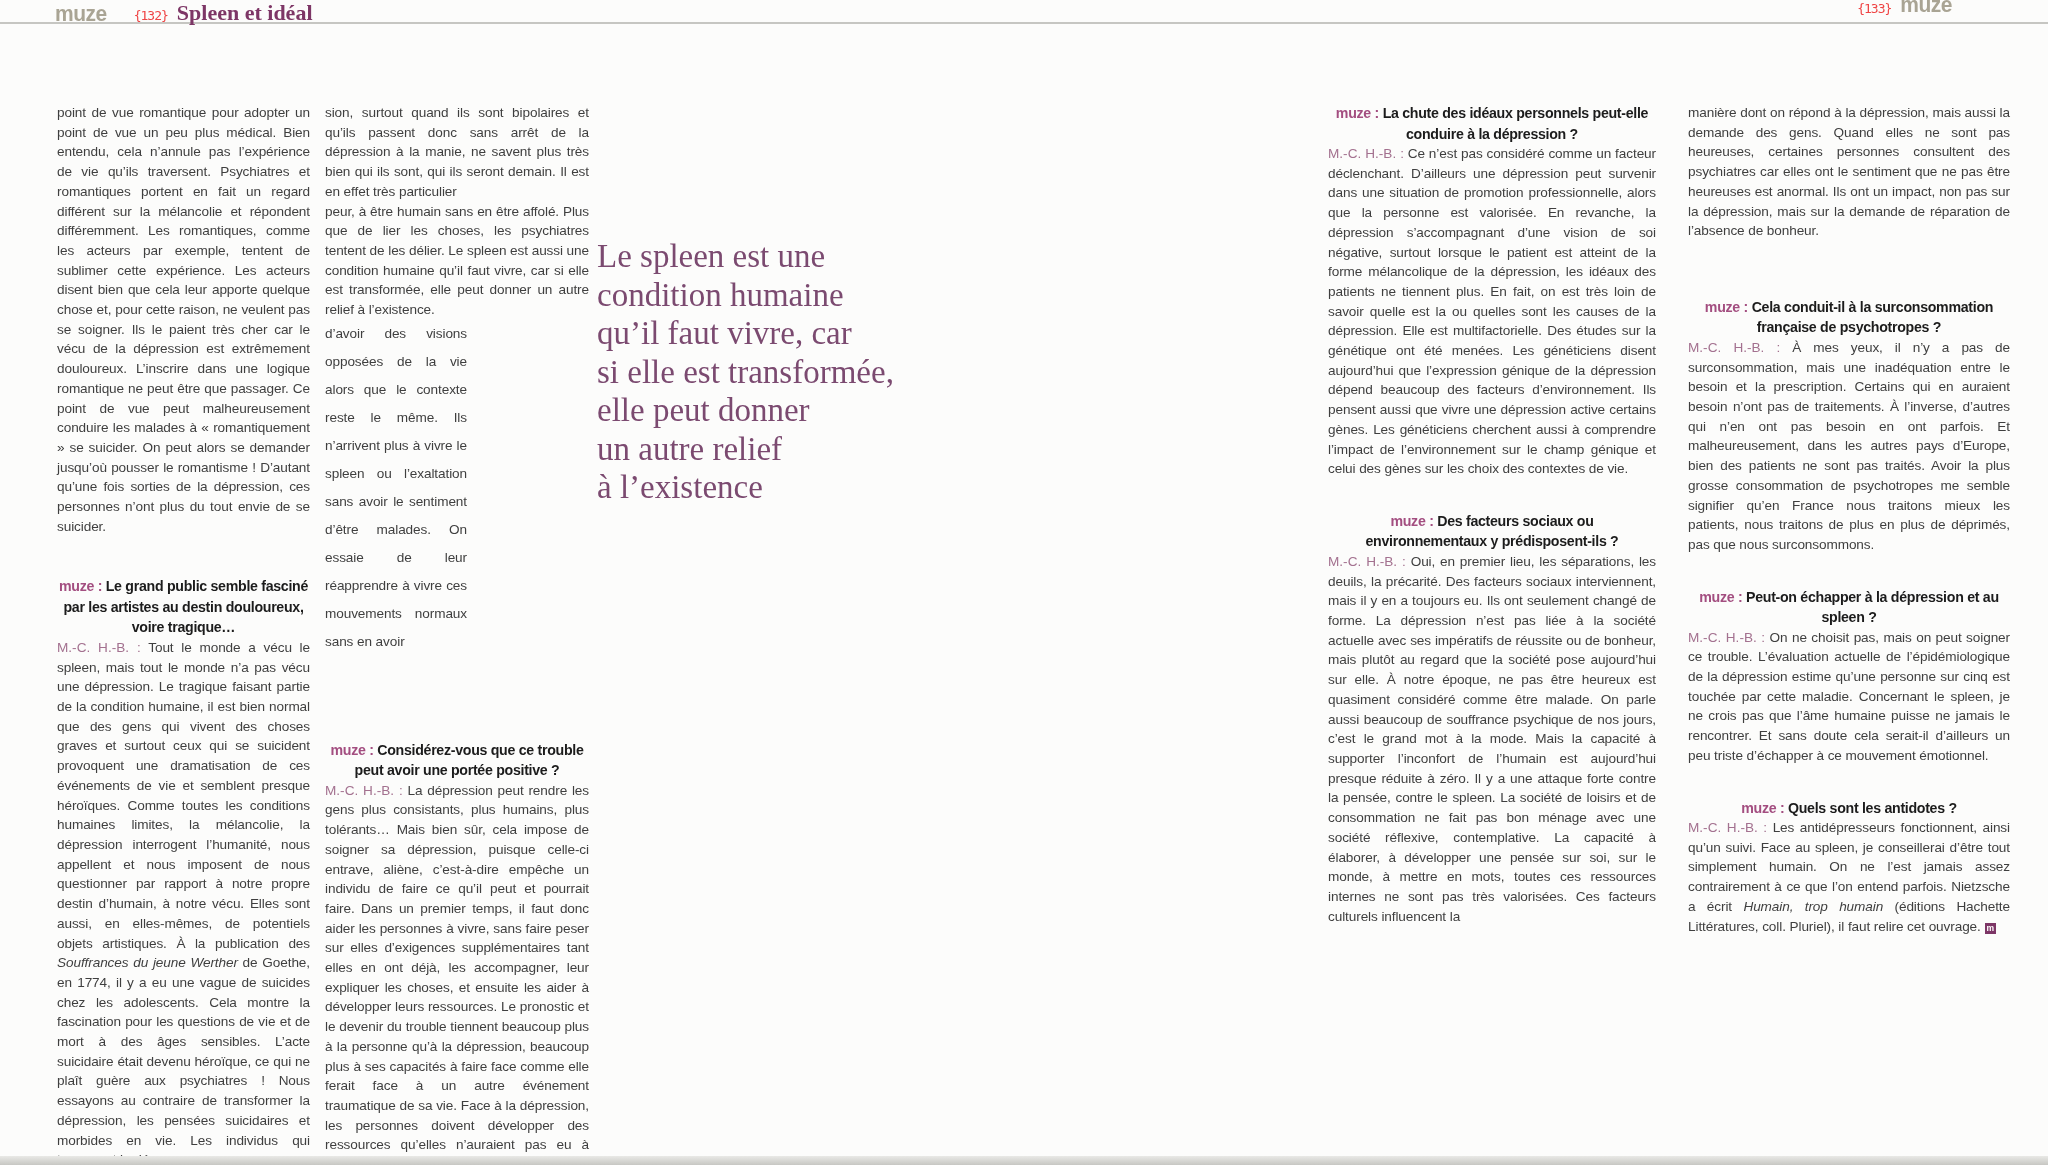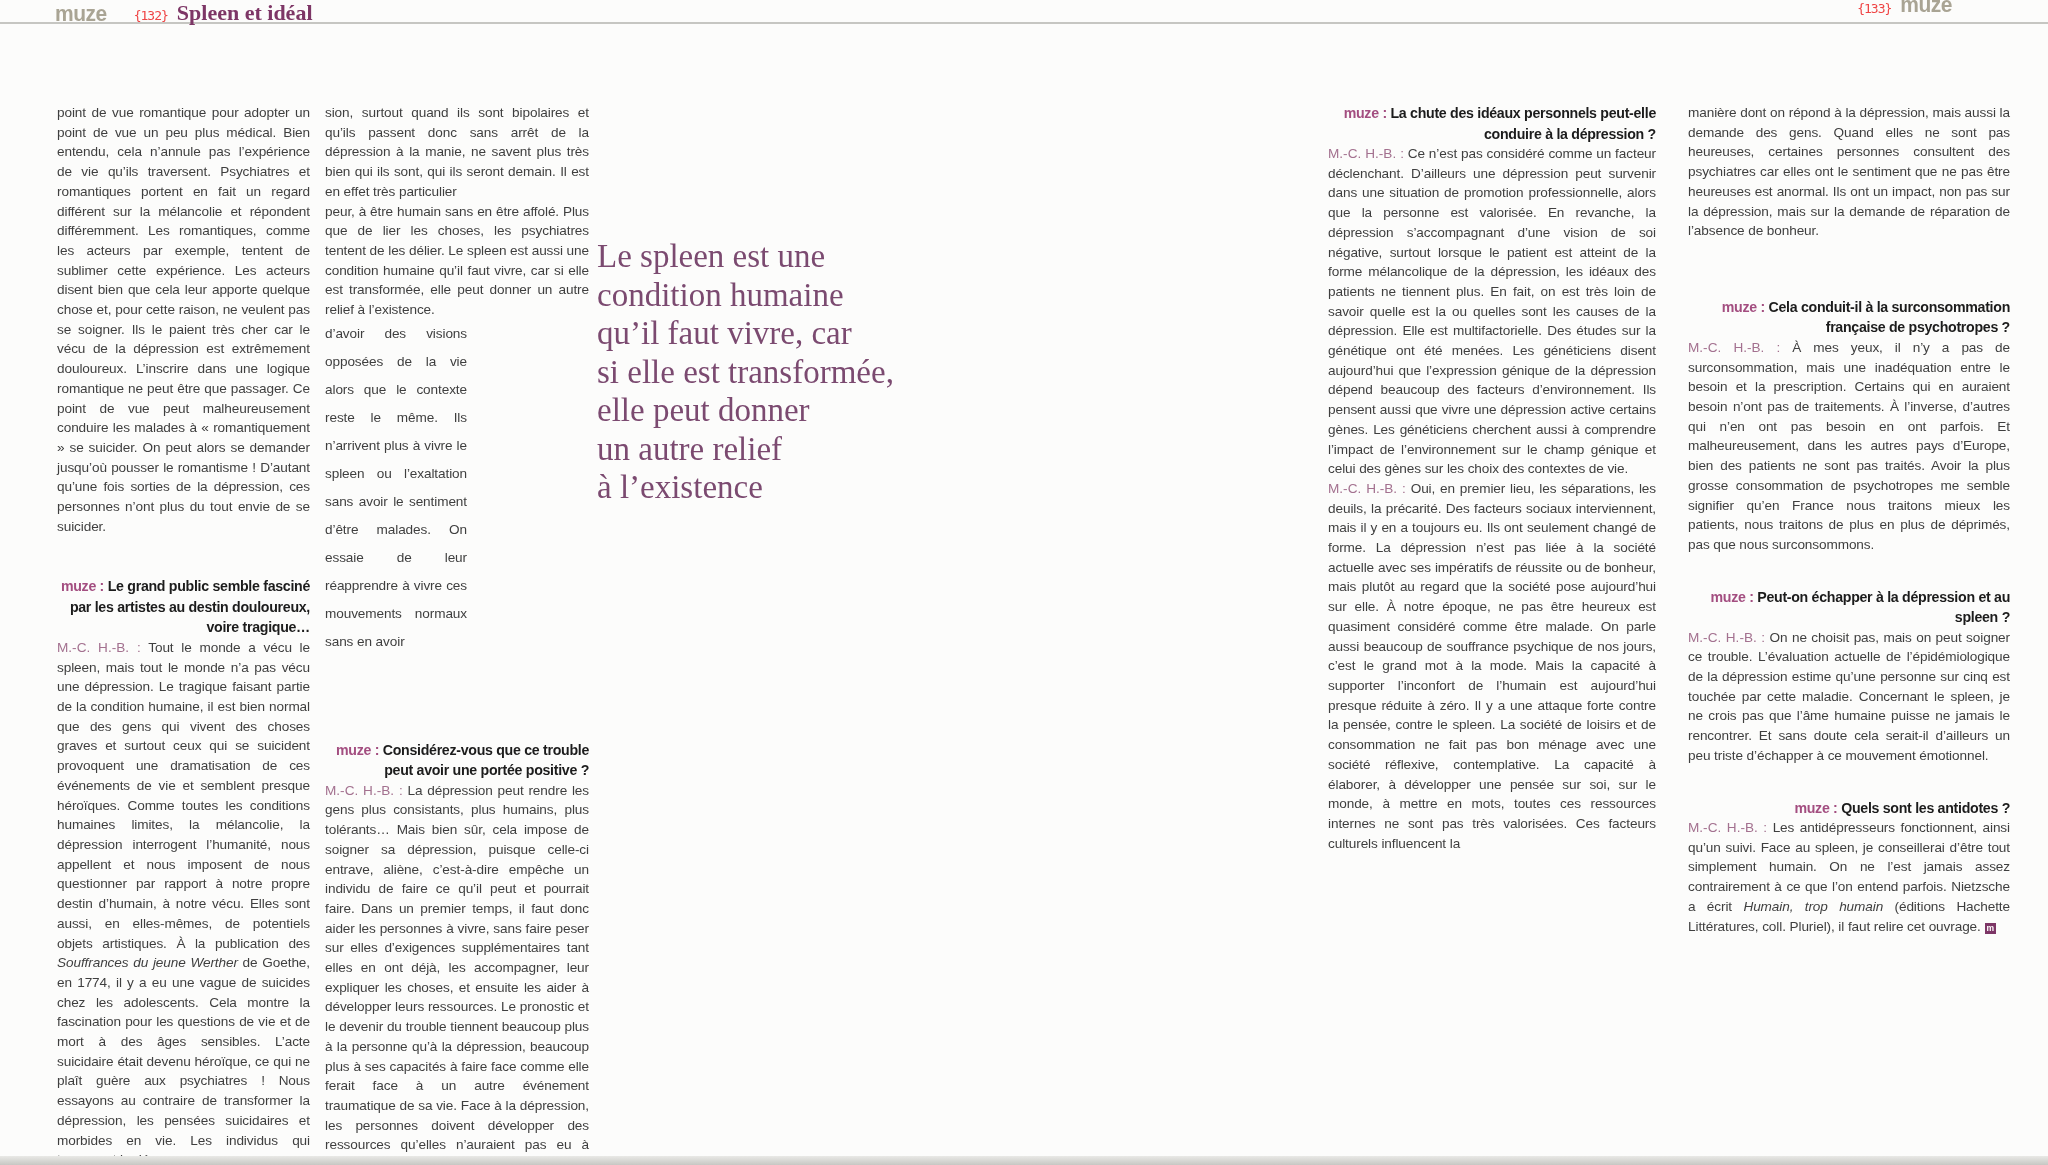--- a/index.html
+++ b/index.html
@@ -23,21 +23,21 @@
   .spread-title{font-family:"Liberation Serif",serif;font-weight:700;font-size:22px;color:var(--accent);}
   
   .col{position:absolute;top:103px;text-align:justify;font-size:13.6px;line-height:19.7px;
        letter-spacing:-0.1px;color:var(--body);hyphens:auto;}
   #col1{left:57px;width:253px;}
   #col2{left:325px;width:264px;}
   #col3{left:1328px;width:328px;}
   #col4{left:1688px;width:322px;}
   .seg-narrow{width:142px;line-height:28px;}
   
-  .question{margin-top:32px;text-align:right;font-weight:700;font-size:14.2px;
+  .question{margin-top:32px;text-align:center;font-weight:700;font-size:14.2px;
             line-height:20.5px;letter-spacing:-0.3px;color:#1c1c1c;}
   .question.mt-xl{margin-top:84px;}
   .question.mt-lg{margin-top:56px;}
   .question.mt-0{margin-top:0;}
   .qlabel{color:var(--qlabel);font-weight:700;}
   .alabel{color:var(--alabel);font-weight:400;letter-spacing:0;}
   .answer i, .body-par i{}
   .endmark{display:inline-block;width:11px;height:11px;background:var(--accent);
            color:#fff;font-size:8.5px;line-height:11px;text-align:center;
            margin-left:4px;font-weight:700;vertical-align:0;}
@@ -103,20 +103,24 @@
 
 <div class="col" id="col3">
   <p class="question mt-0">
     <span class="qlabel">muze :</span>
     <span>La chute des idéaux personnels peut-elle conduire à la dépression ?</span>
   </p>
   <p class="answer">
     <span class="alabel">M.-C. H.-B. :</span>
     <span>Ce n’est pas considéré comme un facteur déclenchant. D’ailleurs une dépression peut survenir dans une situation de promotion professionnelle, alors que la personne est valorisée. En revanche, la dépression s’accompagnant d’une vision de soi négative, surtout lorsque le patient est atteint de la forme mélancolique de la dépression, les idéaux des patients ne tiennent plus. En fait, on est très loin de savoir quelle est la ou quelles sont les causes de la dépression. Elle est multifactorielle. Des études sur la génétique ont été menées. Les généticiens disent aujourd’hui que l’expression génique de la dépression dépend beaucoup des facteurs d’environnement. Ils pensent aussi que vivre une dépression active certains gènes. Les généticiens cherchent aussi à comprendre l’impact de l’environnement sur le champ génique et celui des gènes sur les choix des contextes de vie.</span>
   </p>
+  <p class="question">
+    <span class="qlabel">muze :</span>
+    <span>Des facteurs sociaux ou environnementaux y prédisposent-ils ?</span>
+  </p>
   <p class="answer">
     <span class="alabel">M.-C. H.-B. :</span>
     <span>Oui, en premier lieu, les séparations, les deuils, la précarité. Des facteurs sociaux interviennent, mais il y en a toujours eu. Ils ont seulement changé de forme. La dépression n’est pas liée à la société actuelle avec ses impératifs de réussite ou de bonheur, mais plutôt au regard que la société pose aujourd’hui sur elle. À notre époque, ne pas être heureux est quasiment considéré comme être malade. On parle aussi beaucoup de souffrance psychique de nos jours, c’est le grand mot à la mode. Mais la capacité à supporter l’inconfort de l’humain est aujourd’hui presque réduite à zéro. Il y a une attaque forte contre la pensée, contre le spleen. La société de loisirs et de consommation ne fait pas bon ménage avec une société réflexive, contemplative. La capacité à élaborer, à développer une pensée sur soi, sur le monde, à mettre en mots, toutes ces ressources internes ne sont pas très valorisées. Ces facteurs culturels influencent la</span>
   </p>
 </div>
 
 <div class="col" id="col4">
   <p class="body-par">manière dont on répond à la dépression, mais aussi la demande des gens. Quand elles ne sont pas heureuses, certaines personnes consultent des psychiatres car elles ont le sentiment que ne pas être heureuses est anormal. Ils ont un impact, non pas sur la dépression, mais sur la demande de réparation de l’absence de bonheur.</p>
   <p class="question mt-lg">
     <span class="qlabel">muze :</span>

